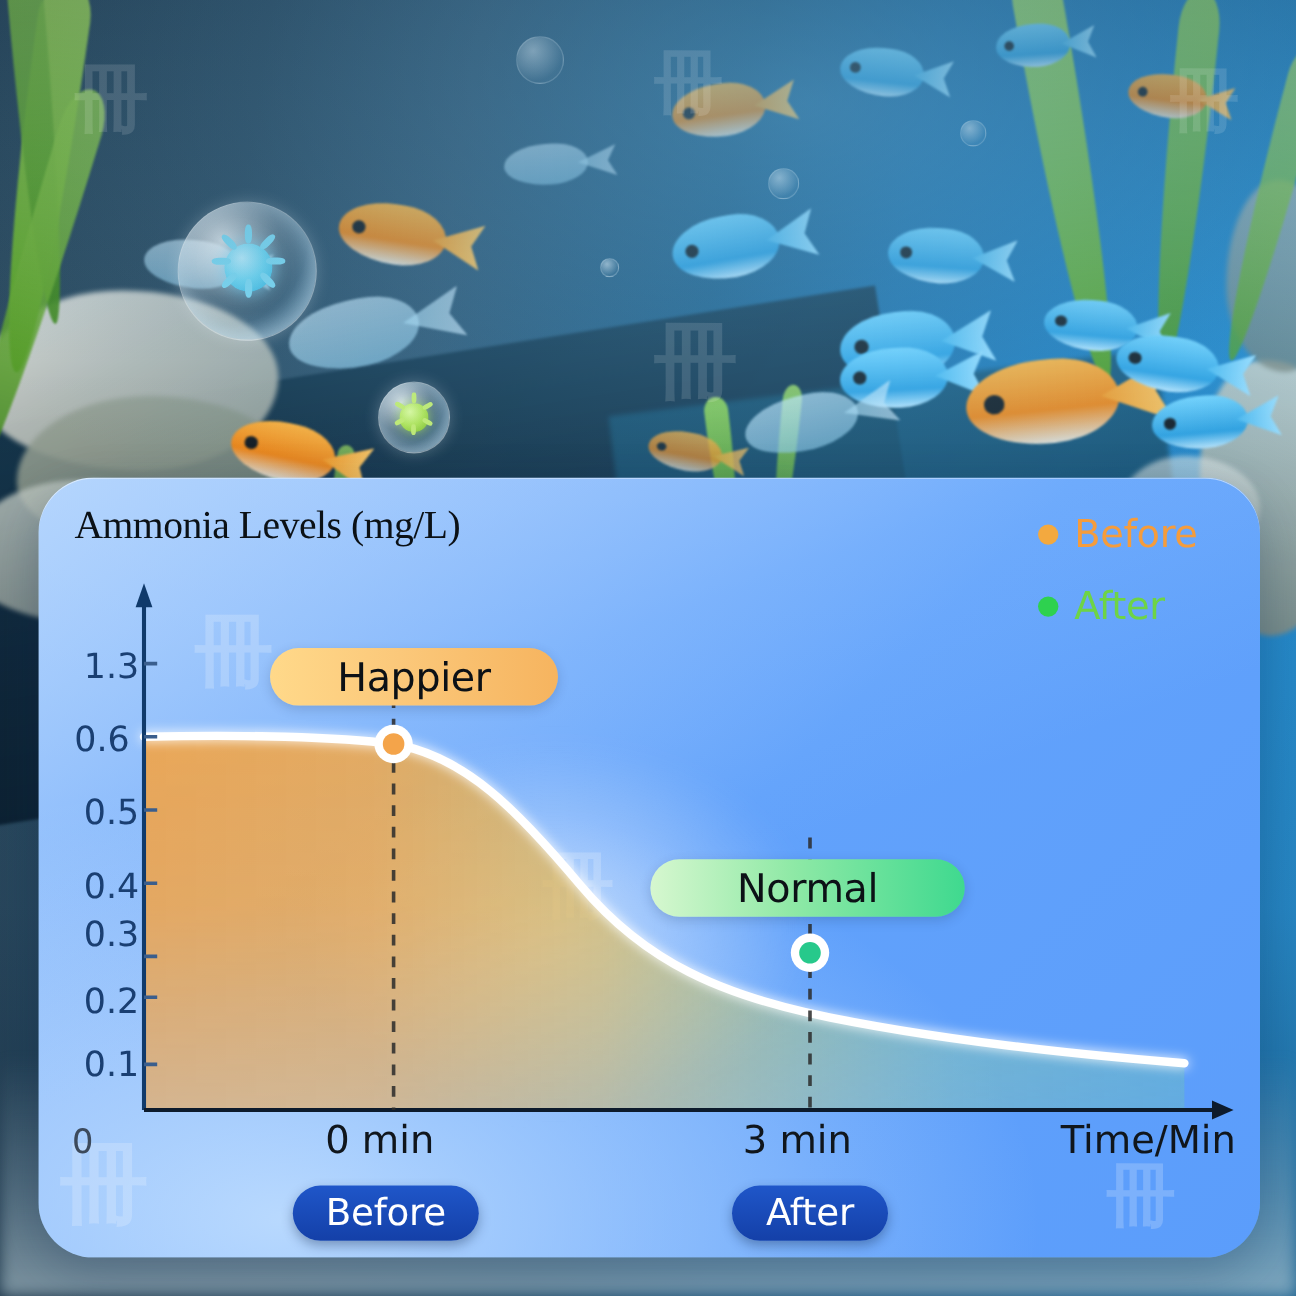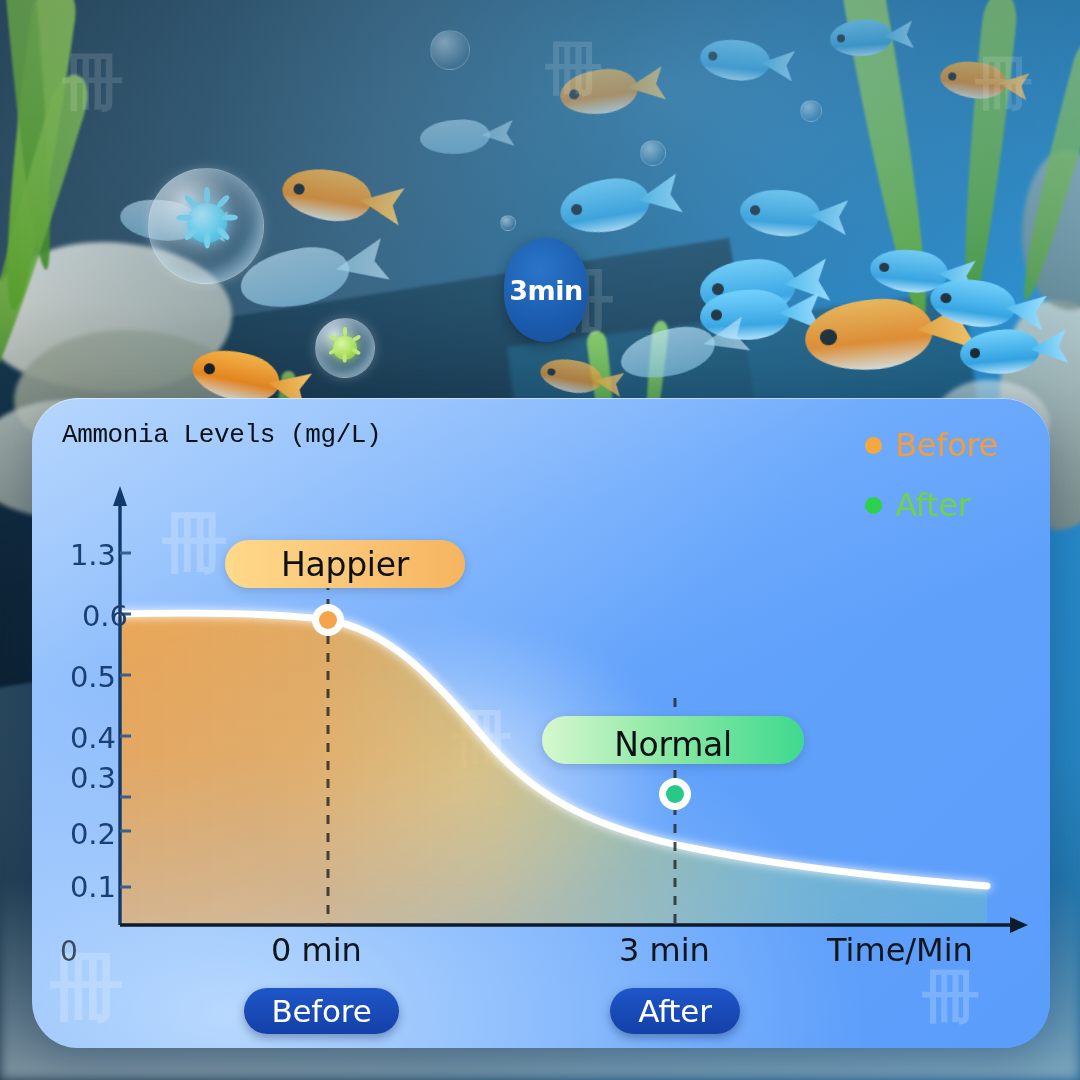--- a/index.html
+++ b/index.html
@@ -168,22 +168,22 @@
   }
   #card .glow{
     position:absolute; left:200px; top:210px; width:460px; height:330px;
     background:radial-gradient(ellipse at center, rgba(255,255,255,.55), rgba(255,255,255,0) 66%);
     filter:blur(12px); pointer-events:none;
   }
   #card .wm-card{ color:rgba(255,255,255,.20); }
 
   #chartTitle{
     position:absolute; left:30px; top:22px;
-    font-size:26px; color:#0b1116; font-weight:400; letter-spacing:-.4px;
-    font-family:Liberation Mono, monospace;
+    font-size:33px; color:#0b1116; font-weight:400; letter-spacing:-.4px;
+    font-family:Liberation Serif, serif;
   }
 
   
   #legend{ position:absolute; right:52px; top:28px; }
   .lg-row{ display:flex; align-items:center; gap:13px; margin-bottom:22px; }
   .lg-dot{ width:17px; height:17px; border-radius:50%; }
   .lg-txt{ font-size:32px; font-weight:400; letter-spacing:-.3px; }
 
   
   #plot{ position:absolute; left:0; top:0; width:1018px; height:650px; }
@@ -194,21 +194,21 @@
   .zero{ position:absolute; font-size:28px; color:#3c4a5c; }
 
   
   .tag{
     position:absolute; height:48px; border-radius:24px;
     display:flex; align-items:center; justify-content:center;
     font-size:33px; color:#0c1116; letter-spacing:-.3px;
     box-shadow:0 3px 10px rgba(20,40,70,.18);
   }
   #tagExceeded{ background:linear-gradient(90deg,#ffd98a 0%, #fbc87a 45%, #f6b45f 100%); }
-  #tagNormal{ background:linear-gradient(90deg,#d6f7cf 0%, #8fe9a6 45%, #3fd98f 100%);align-items:flex-end; }
+  #tagNormal{ background:linear-gradient(90deg,#d6f7cf 0%, #8fe9a6 45%, #3fd98f 100%); }
 
   
   .pillb{
     position:absolute; height:46px; border-radius:23px;
     background:linear-gradient(180deg,#1f56c9,#1440a8);
     color:#fff; font-size:31px; font-weight:400;
     display:flex; align-items:center; justify-content:center;
     box-shadow:0 4px 10px rgba(10,30,70,.35);
     letter-spacing:-.2px;
   }
@@ -370,23 +370,20 @@
 
     <div class="wm" style="left:62px;top:40px;font-size:62px">冊</div>
     <div class="wm" style="left:545px;top:30px;font-size:58px">冊</div>
     <div class="wm" style="left:975px;top:45px;font-size:58px">冊</div>
     <div class="wm" style="left:545px;top:255px;font-size:70px">冊</div>
   </div>
 
   <div id="title">
   </div>
 
-  <div id="pill3min">
-    <span>3min</span>
-  </div>
 
   <div id="card">
     <div class="glow"></div>
 
     <div class="wm wm-card" style="left:130px;top:100px;font-size:66px">冊</div>
     <div class="wm wm-card" style="left:420px;top:300px;font-size:60px">冊</div>
     <div class="wm wm-card" style="left:18px;top:540px;font-size:74px">冊</div>
     <div class="wm wm-card" style="left:890px;top:560px;font-size:58px">冊</div>
 
     <div id="chartTitle">Ammonia Levels (mg/L)</div>
@@ -467,31 +464,31 @@
       <line x1="296" y1="165" x2="296" y2="527" stroke="#2b2b2b" stroke-width="3" stroke-dasharray="9 9" opacity=".85"></line>
       <line x1="643" y1="300" x2="643" y2="527" stroke="#2b2b2b" stroke-width="3" stroke-dasharray="9 9" opacity=".85"></line>
 
       <circle cx="296" cy="222" r="16" fill="#ffffff"></circle>
       <circle cx="296" cy="222" r="9" fill="#f4a44a"></circle>
       <circle cx="643" cy="396" r="16" fill="#ffffff"></circle>
       <circle cx="643" cy="396" r="9" fill="#27c98b"></circle>
     </svg>
 
     <div class="ylab" style="left:12px;top:140px">1.3</div>
-    <div class="ylab" style="left:24px;top:201px">0.6</div>
+    <div class="ylab" style="left:4px;top:201px">0.6</div>
     <div class="ylab" style="left:12px;top:262px">0.5</div>
     <div class="ylab" style="left:12px;top:323px">0.4</div>
     <div class="ylab" style="left:12px;top:363px">0.3</div>
     <div class="ylab" style="left:12px;top:419px">0.2</div>
     <div class="ylab" style="left:12px;top:472px">0.1</div>
 
     <div class="zero" style="left:28px;top:537px">0</div>
     <div class="xlab" style="left:239px;top:533px">0 min</div>
     <div class="xlab" style="left:587px;top:533px">3 min</div>
-    <div class="xlab" style="left:795px;top:533px">Time/Min</div>
+    <div class="xlab" style="left:852px;top:533px">Time/Min</div>
 
     <div class="tag" id="tagExceeded" style="left:193px;top:142px;width:240px">
       <span>Happier</span>
     </div>
     <div class="tag" id="tagNormal" style="left:510px;top:318px;width:262px">
       <span>Normal</span>
     </div>
 
     <div class="pillb" style="left:212px;top:590px;width:155px">
       <span>Before</span>

